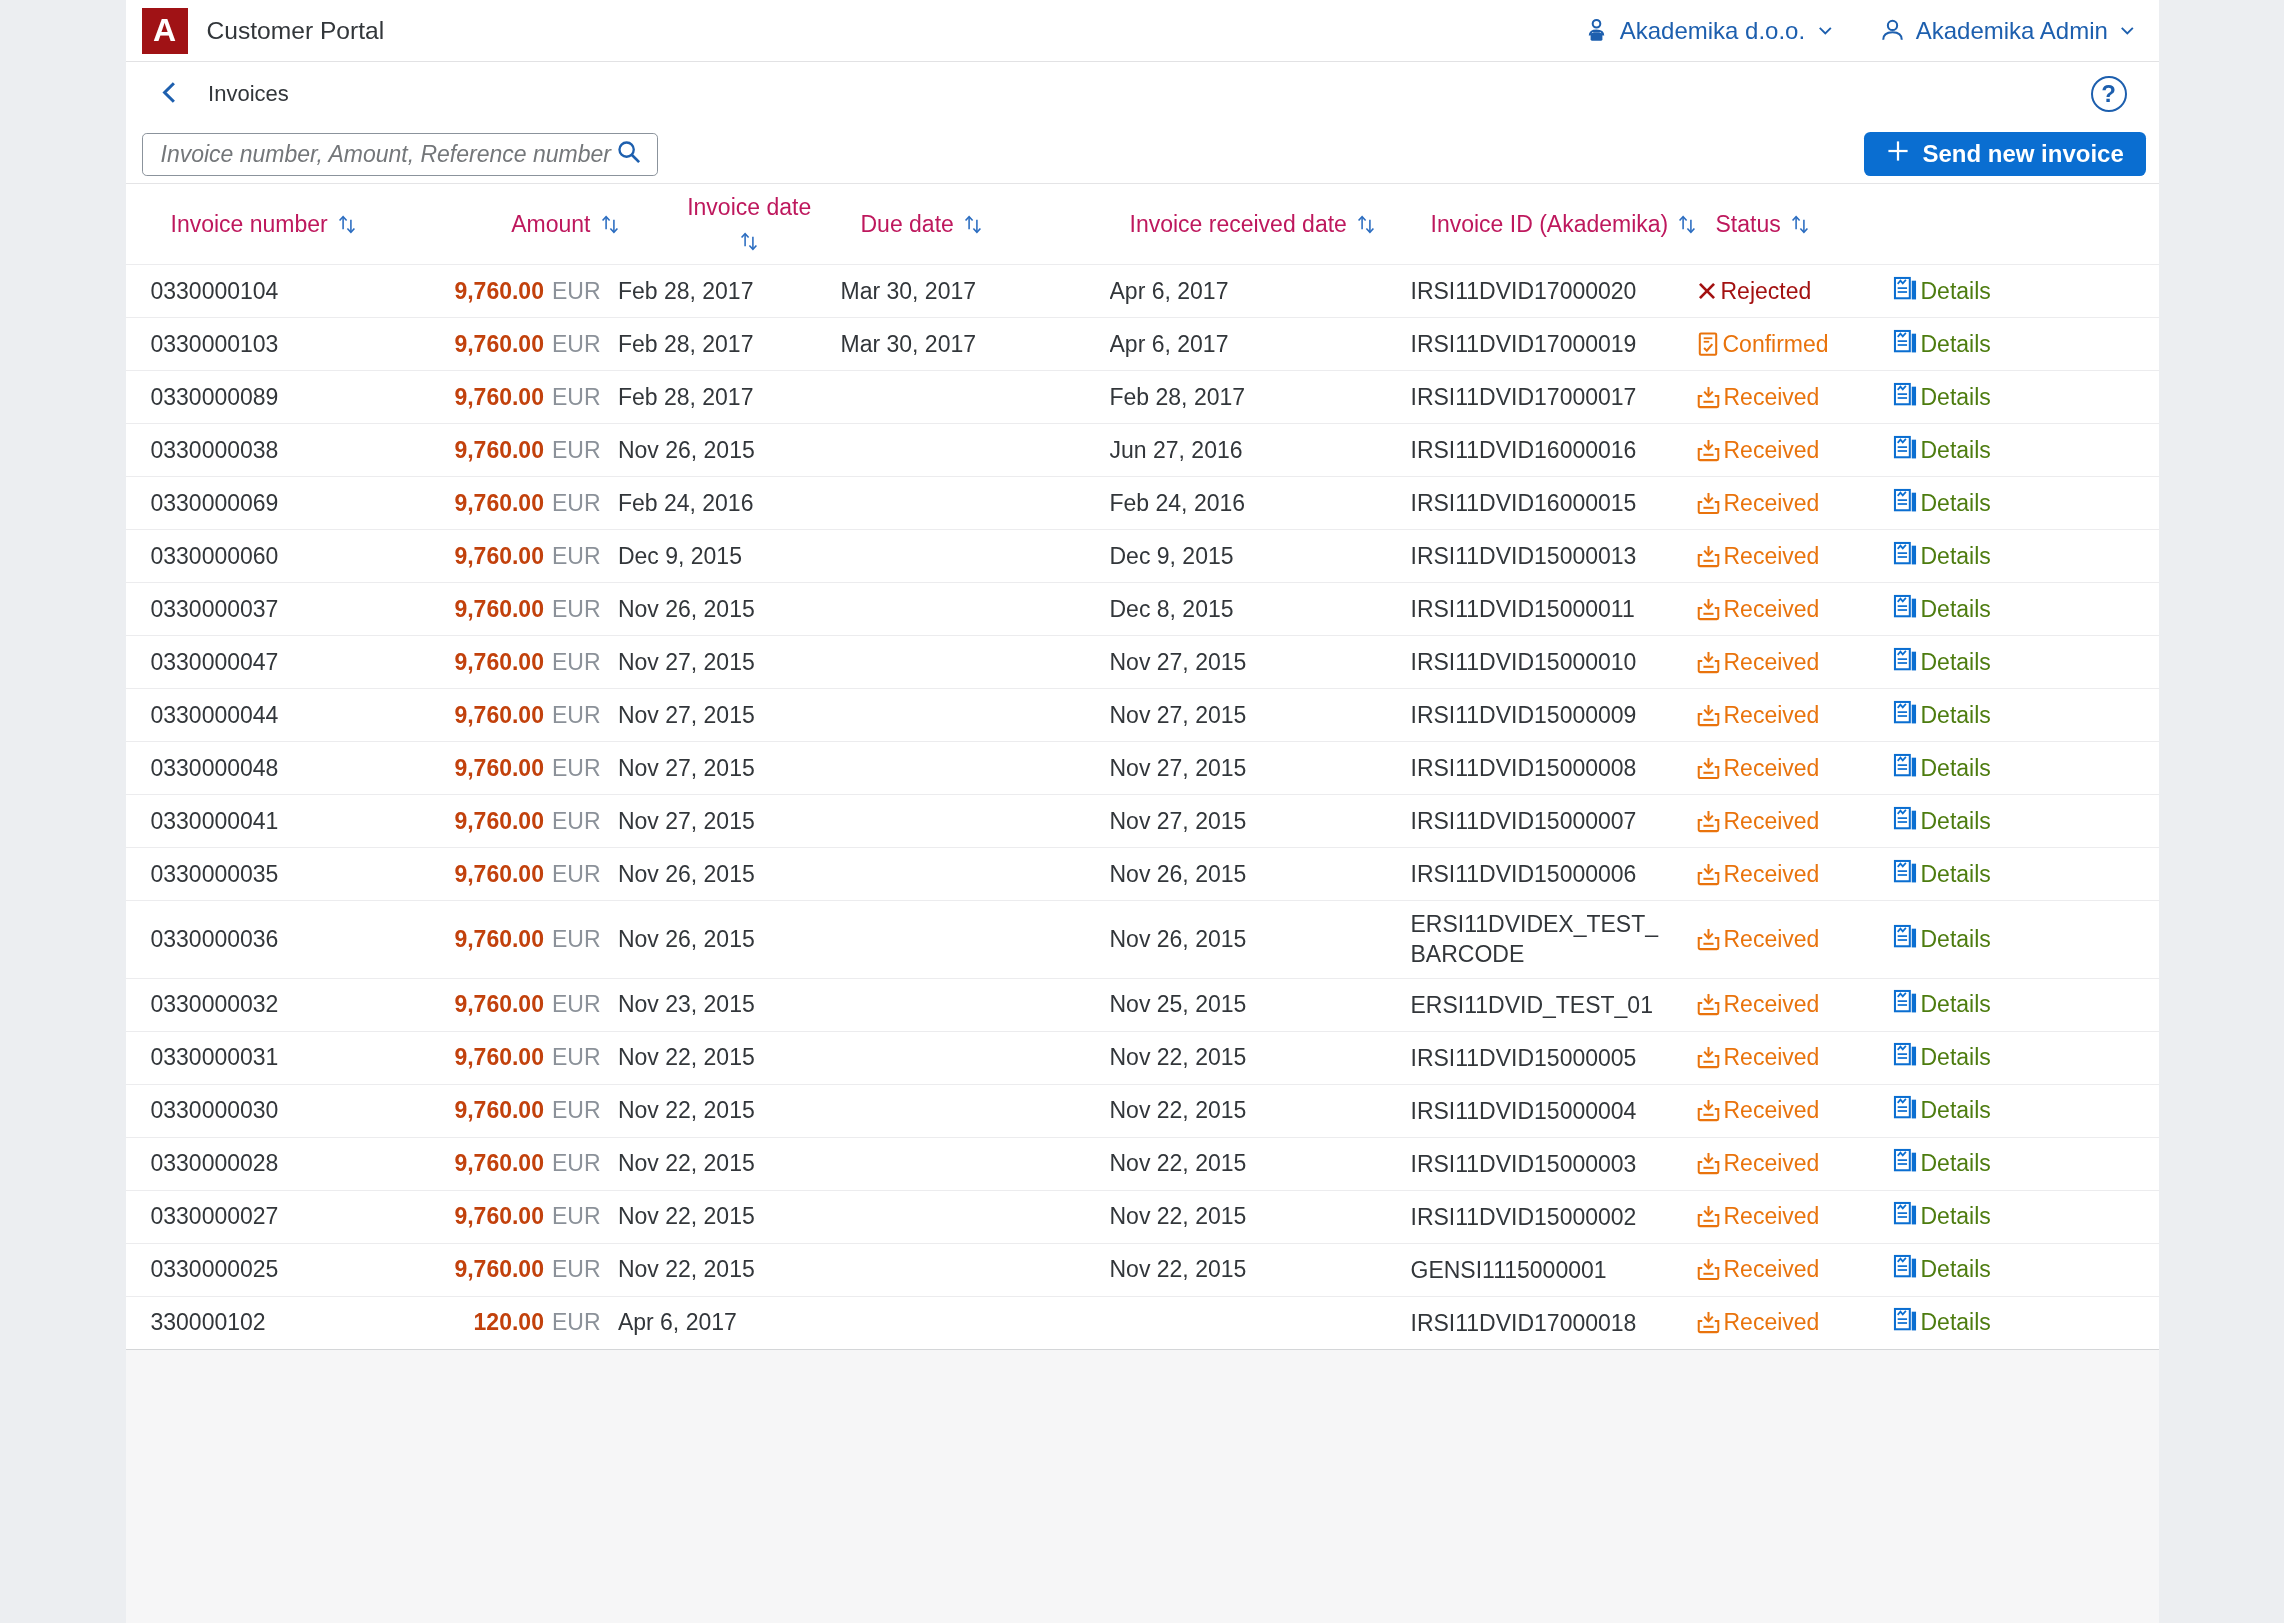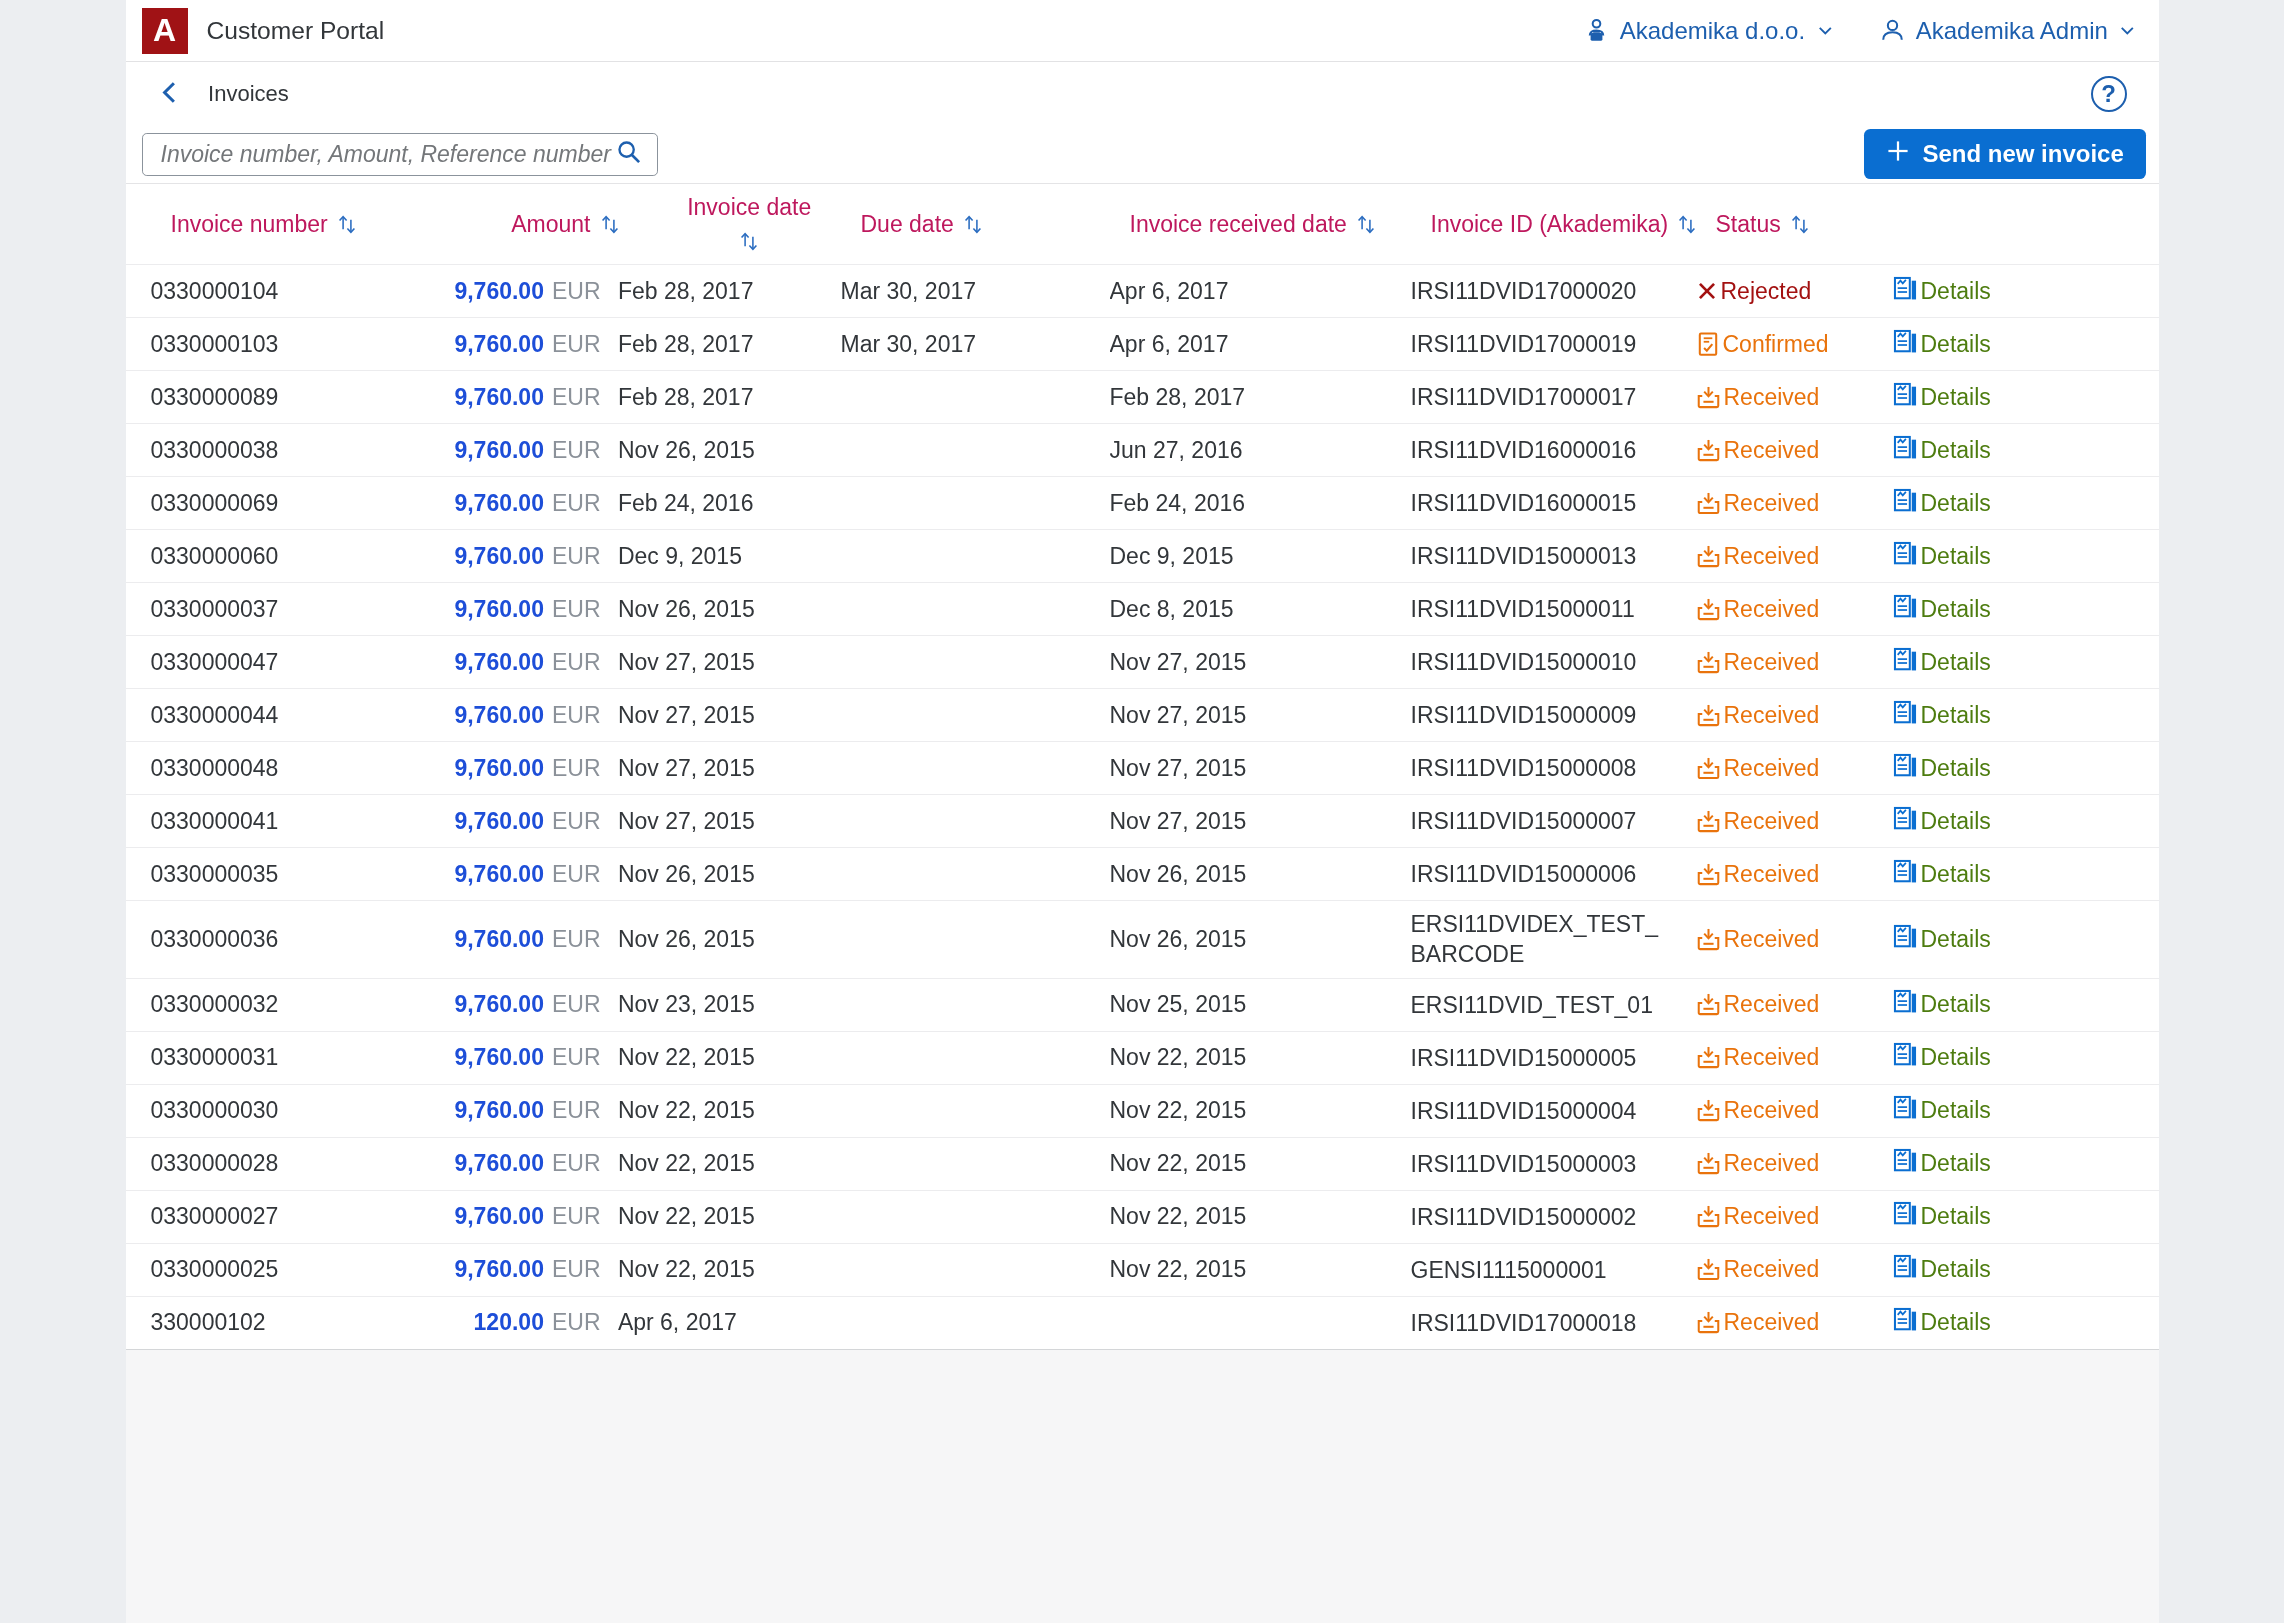--- a/index.html
+++ b/index.html
@@ -70,21 +70,21 @@
   }
   .search-box input {
     flex:1; border:none; outline:none;
     font-size:23px; font-style:italic; color:#32363a;
     font-family:"Liberation Sans", sans-serif;
     background:transparent;
   }
   .search-box input::placeholder { color:#74777a; opacity:1; }
   .send-btn {
     margin-left:auto;
-    height:50px; padding:0 22px;
+    height:44px; padding:0 22px;
     background:#0a6ed1; border:none; border-radius:6.3px;
     color:#ffffff; font-size:24px; font-weight:bold;
     font-family:"Liberation Sans", sans-serif;
     display:flex; align-items:center; gap:12.7px;
     cursor:pointer;
   }
   
   .grid-cols {
     display:grid;
     grid-template-columns:243px 207px 240px 269px 301px 285px 197px 1fr;
@@ -107,21 +107,21 @@
     min-height:53px;
     border-bottom:1.6px solid #ececee;
     background:#ffffff;
     font-size:23px;
   }
   .row:last-child { border-bottom:1.6px solid #d4d6d8; }
   .cell { overflow:hidden; }
   .cell.right { text-align:right; }
   .cell.pad-left { padding-left:17.4px; }
   .cell.id { word-break:break-all; line-height:1.32; padding:8px 32px 8px 0; }
-  .amount-value { font-weight:bold; color:#1d4ed8;text-align:center; }
+  .amount-value { font-weight:bold; color:#c2410c;text-align:center; }
   .amount-currency { color:#8b9199; margin-left:8px; }
   .status-cell, .details-cell { display:flex; align-items:center; gap:3px; }
   .status-cell .st-icon { display:none; line-height:0; }
   .status-received .icon-received { display:inline-block; }
   .status-confirmed .icon-confirmed { display:inline-block; }
   .status-rejected .icon-rejected { display:inline-block; }
   .status-label { white-space:nowrap; }
   .status-received .status-label, .status-confirmed .status-label { color:#e9730c; }
   .status-rejected .status-label { color:#a31111; }
   .details-cell { color:#4d7c0f; cursor:pointer; }

